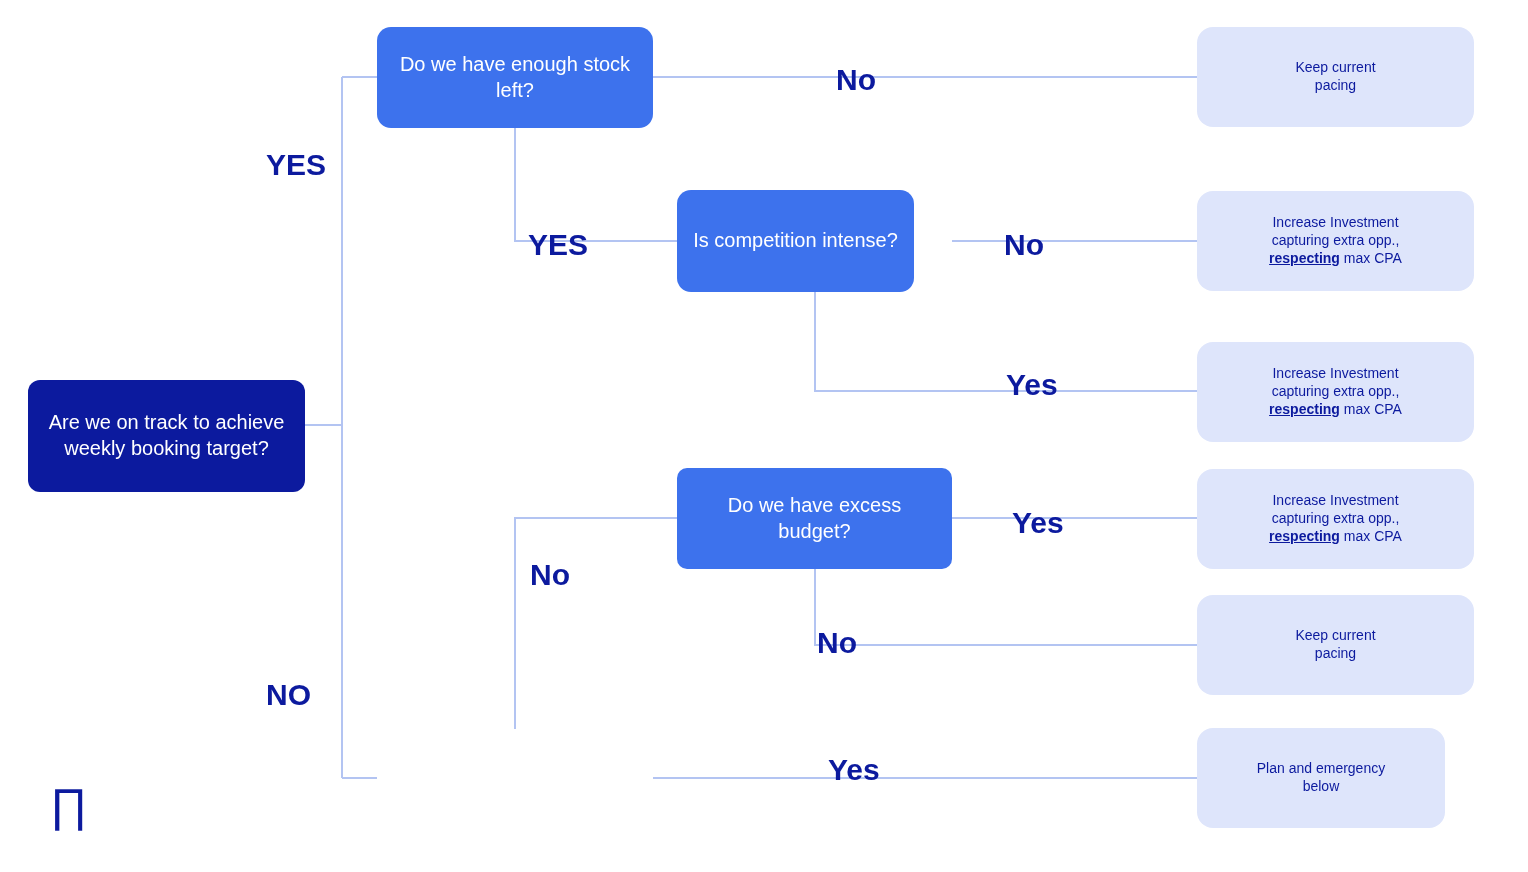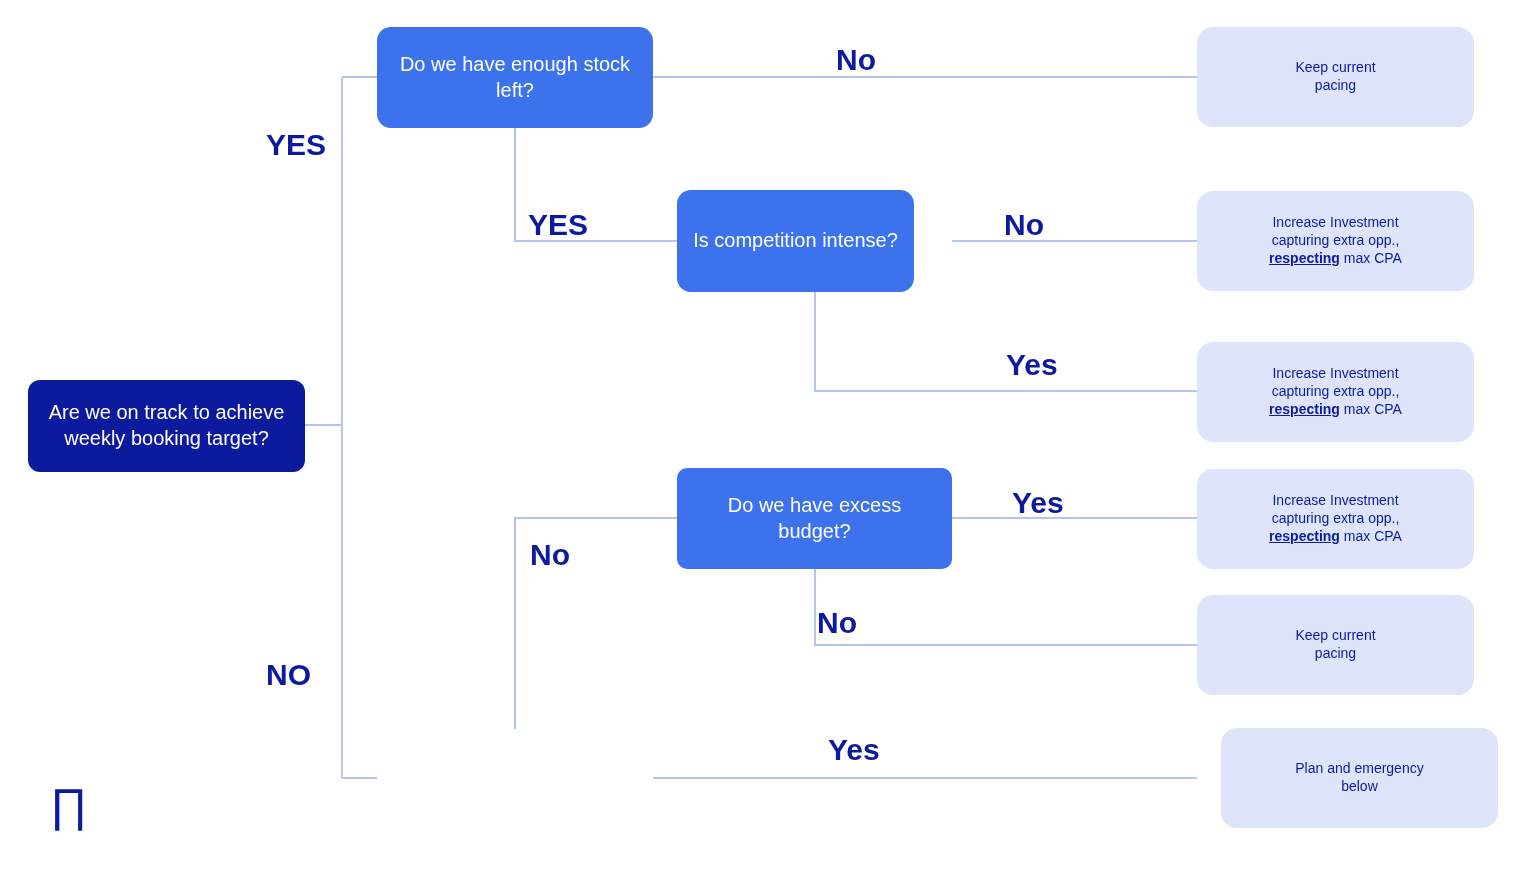--- a/index.html
+++ b/index.html
@@ -62,20 +62,21 @@
   }
   .edge-label {
     position: absolute;
     color: #0c1a9e;
     font-weight: bold;
     white-space: nowrap;
     z-index: 3;
   }
   .lbl-big {
     font-size: 30px;
+    margin-top: 20px;
   }
   .brand-mark {
     position: absolute;
     color: #0c1a9e;
     font-size: 46px;
     line-height: 1;
     font-weight: normal;
     z-index: 3;
   }
 </style>
@@ -106,21 +107,21 @@
       <path d="M952 518 H1197"></path>
 
       <path d="M815 569 V645 H1197"></path>
 
       <path d="M515 729 V518 H677"></path>
 
       <path d="M653 778 H1197"></path>
     </g>
   </svg>
 
-  <div class="node node-root" style="left:28px; top:380px; width:277px; height:92px;justify-content:flex-end;">
+  <div class="node node-root" style="left:28px; top:380px; width:277px; height:112px;justify-content:flex-end;">
     <span>Are we on track to achieve weekly booking target?</span>
   </div>
 
   <div class="node node-decision" style="left:377px; top:27px; width:276px; height:101px;">
     <span>Do we have enough stock left?</span>
   </div>
 
   <div class="node node-decision" style="left:677px; top:190px; width:237px; height:102px;">
     <span>Is competition intense?</span>
   </div>
@@ -161,21 +162,21 @@
     </span>
   </div>
 
   <div class="node node-outcome" style="left:1197px; top:595px; width:277px; height:100px;">
     <span>
       <span>Keep current</span><br>
       <span>pacing</span>
     </span>
   </div>
 
-  <div class="node node-outcome" style="left:1197px; top:728px; width:277px; height:100px;margin-left:24px;">
+  <div class="node node-outcome" style="left:1197px; top:728px; width:248px; height:100px;">
     <span>
       <span>Plan and emergency</span><br>
       <span>below</span>
     </span>
   </div>
 
   <div class="edge-label lbl-big" style="left:266px; top:128px;">YES</div>
 
   <div class="edge-label lbl-big" style="left:266px; top:658px;">NO</div>
 

